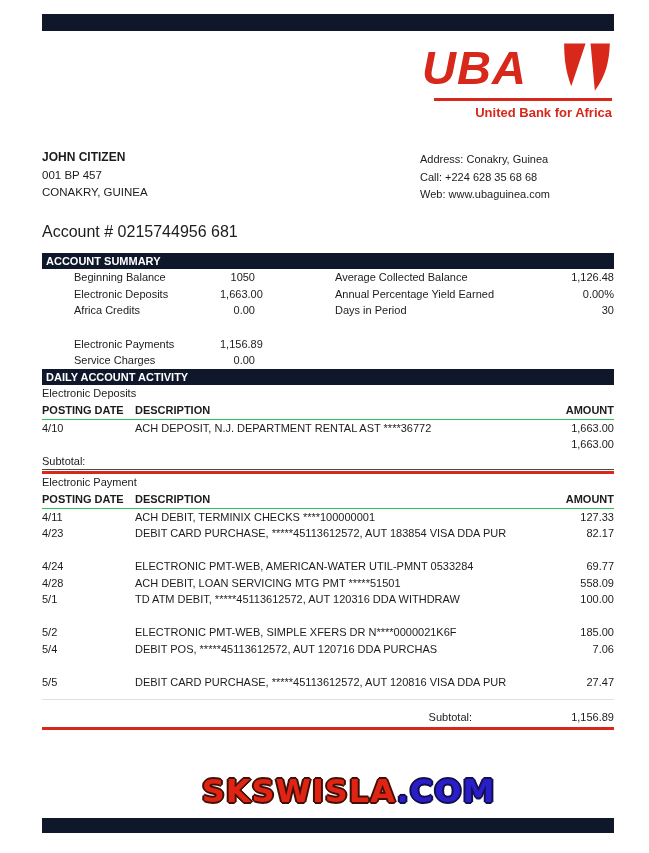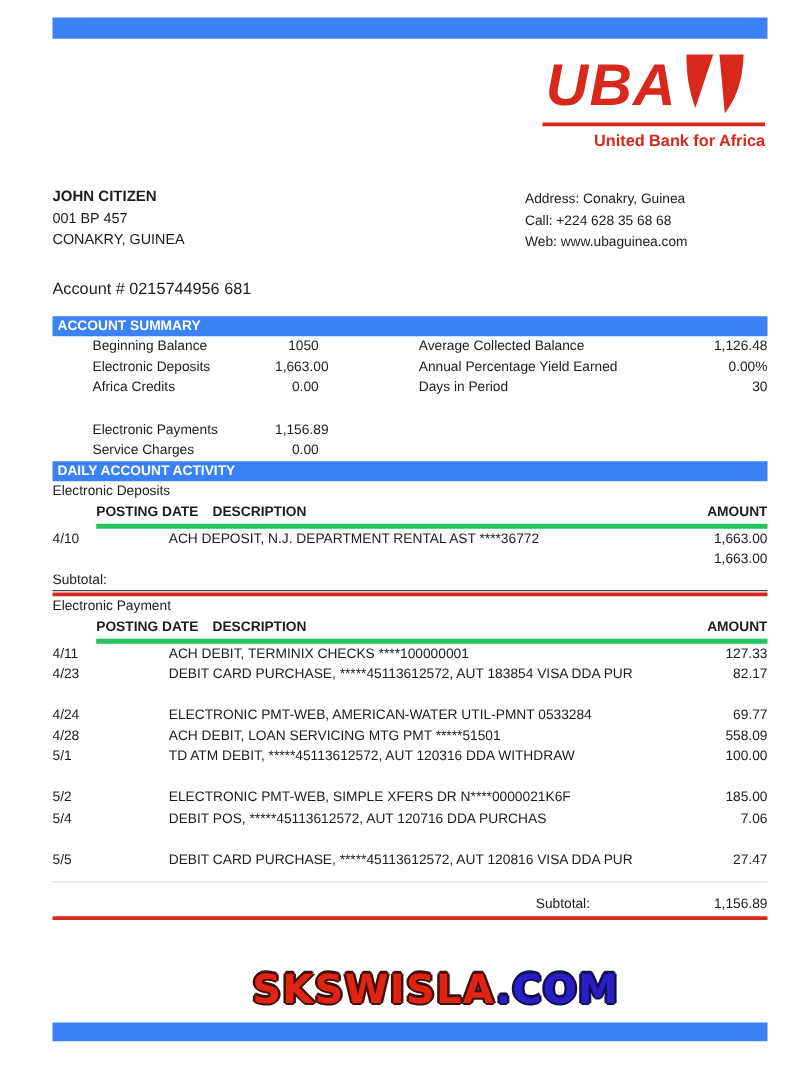--- a/index.html
+++ b/index.html
@@ -4,56 +4,56 @@
 <style>
   * { margin: 0; padding: 0; box-sizing: border-box; }
   html, body { background: #ffffff; }
   body { font-family: "Liberation Sans", sans-serif; color: #1c1c1c; }
   .page {
     position: relative;
     width: 649px; height: 853px;
     background: #ffffff;
     overflow: hidden;
   }
-  .red { background: #3b82f6; }
+  .red { background: #0f172a; }
 
   .top-bar { position: absolute; left: 42px; top: 14px; width: 572px; height: 17px; }
   .bottom-bar { position: absolute; left: 42px; top: 818px; width: 572px; height: 15px; }
 
   
   .logo-block { position: absolute; top: 36px; right: 37px; width: 190px; text-align: right; }
-  .logo-row { display: flex; align-items: flex-end; justify-content: center; gap: 6px; }
+  .logo-row { display: flex; align-items: flex-end; justify-content: space-between; gap: 6px; }
   .logo-text {
     font-size: 47px; font-weight: bold; font-style: italic;
     color: #d8271b; letter-spacing: 1px; line-height: 56px;
   }
   .logo-mark { width: 50px; height: 60px; }
   .logo-underline { margin-top: 2px; height: 3px; background: #d8271b; width: 178px; margin-left: auto; }
   .logo-tagline { margin-top: 4px; color: #d8271b; font-weight: bold; font-size: 13px; }
 
   
   .customer-block { position: absolute; left: 42px; top: 149px; font-size: 11.5px; line-height: 17.5px; }
   .customer-name { font-weight: bold; font-size: 12px; }
   .contact-block { position: absolute; left: 420px; top: 151px; font-size: 11px; line-height: 17.5px; }
-  .account-line { position: absolute; left: 42px; top: 223px; font-size: 13px; text-align: center; }
+  .account-line { position: absolute; left: 42px; top: 223px; font-size: 16px; text-align: center; }
 
   
   .content { position: absolute; left: 42px; top: 253px; width: 572px; font-size: 11px; }
   .section-bar {
     height: 16px; color: #ffffff; font-weight: bold; font-size: 11px;
     padding: 2px 0 0 4px; line-height: 13px;
   }
   .sum-grid { display: grid; grid-template-columns: 146px 67px 48px 1fr 115px; }
   .sum-grid > div { height: 16.5px; line-height: 16.5px; margin-left: 32px; }
   .num { text-align: right; }
   .spacer17 { height: 17px; }
 
   .tbl { display: grid; grid-template-columns: 93px 1fr 108px; }
   .tbl > div { height: 16.5px; line-height: 16.5px; overflow: hidden; white-space: nowrap; }
-  .tbl-head { font-weight: bold; border-bottom: 4px solid #22c55e; margin-left: 35px; }
+  .tbl-head { font-weight: bold; border-bottom: 1px solid #22c55e; }
   .tbl-head > div { height: 17px; line-height: 16px; }
   .section-label { height: 17px; line-height: 17px; }
 
   .subtotal-row1 { height: 17px; line-height: 16px; border-bottom: 1px solid #4a4a4a; }
   .red-rule { height: 3px; background: #d8271b; margin-top: 1px; }
 
   .subtotal-row2 {
     display: grid; grid-template-columns: 1fr 108px;
     border-top: 1px solid #e0e0e0; margin-top: 9px; padding-top: 9px;
   }

